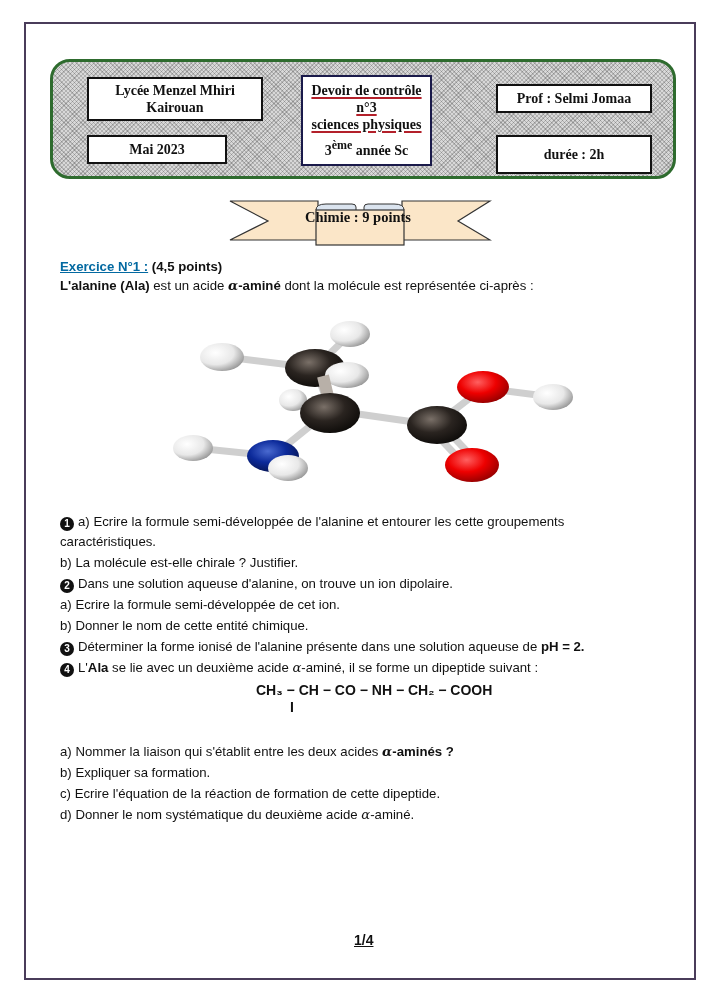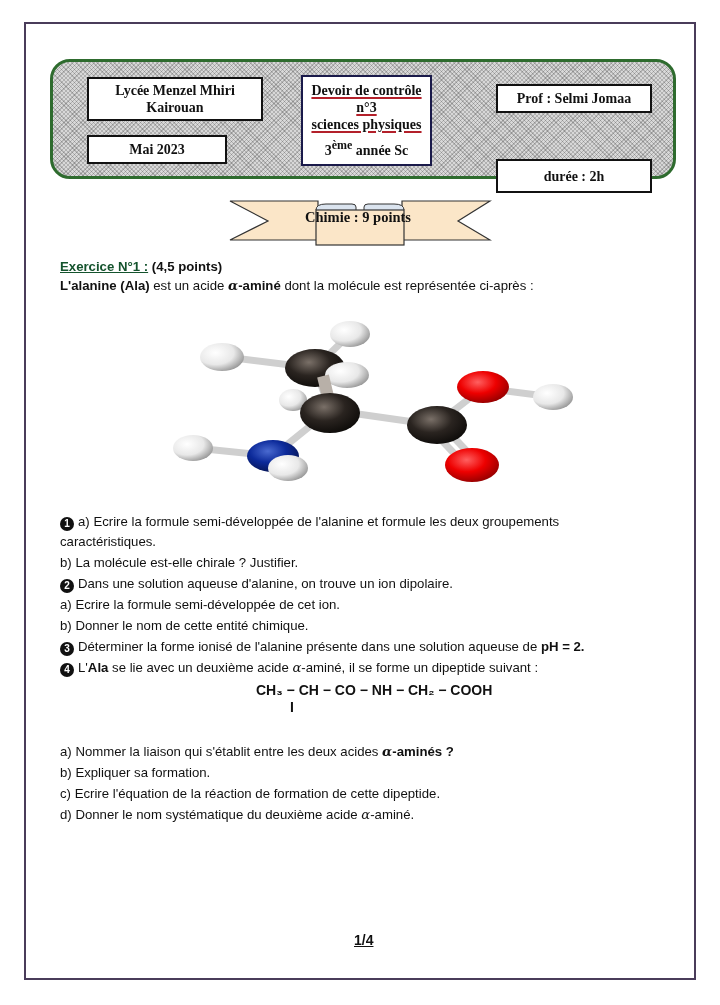--- a/index.html
+++ b/index.html
@@ -23,21 +23,21 @@
     .u-red { text-decoration: underline; text-decoration-color: #b3202a; text-decoration-thickness: 2px; text-underline-offset: 2px; }
     .hbox sup { font-size: 12px; }
 
     
     .banner { position: absolute; left: 228px; top: 196px; width: 264px; height: 50px; }
     .banner svg { position: absolute; left: 0; top: 0; }
     .banner-label { position: absolute; left: 60px; top: 13px; width: 140px; text-align: center;
       font-family: "Liberation Serif", serif; font-weight: bold; font-size: 14.5px; }
 
     .text { position: absolute; left: 60px; font-size: 13.2px; line-height: 18px; white-space: nowrap; }
-    .ex-title { color: #14532d; font-weight: bold; text-decoration: underline; }
+    .ex-title { color: #0369a1; font-weight: bold; text-decoration: underline; }
     .bold { font-weight: bold; }
     .greek { font-family: "DejaVu Serif", serif; font-style: italic; }
     .num-badge { display: inline-block; width: 14px; height: 14px; border-radius: 50%; background: #111; color: #fff;
       font-size: 10px; font-weight: bold; text-align: center; line-height: 14px; margin-right: 4px; vertical-align: -1px; }
 
     .molecule { position: absolute; left: 160px; top: 310px; width: 420px; height: 190px; }
 
     .formula { position: absolute; left: 256px; top: 682px; font-size: 14px; font-weight: bold; line-height: 17px; }
     .page-num { position: absolute; left: 354px; top: 932px; font-size: 14px; font-weight: bold; text-decoration: underline; }
   </style>
@@ -56,21 +56,21 @@
   </div>
   <div class="hbox center" style="left:248px; top:13px; width:131px; height:91px;">
     <span class="u-red">Devoir de contrôle</span>
     <span class="u-red">n°3</span>
     <span class="u-red">sciences physiques</span>
     <span style="margin-top:4px;"><span>3</span><sup>ème</sup><span> année Sc</span></span>
   </div>
   <div class="hbox" style="left:443px; top:22px; width:156px; height:29px;">
     <span>Prof : Selmi Jomaa</span>
   </div>
-  <div class="hbox" style="left:443px; top:73px; width:156px; height:34px;margin-top:24px;">
+  <div class="hbox" style="left:443px; top:73px; width:156px; height:39px;">
     <span>durée : 2h</span>
   </div>
 </div>
 
 <div class="banner">
   <svg width="264" height="50" viewBox="0 0 264 50">
     <polygon points="2,5 90,5 90,44 2,44 40,25" fill="#fbe6c8" stroke="#333" stroke-width="1.2"></polygon>
     <polygon points="262,5 174,5 174,44 262,44 230,25" fill="#fbe6c8" stroke="#333" stroke-width="1.2"></polygon>
     <path d="M88,14 Q88,8 98,8 L124,8 Q128,8 128,11 L128,14" fill="#dbe4ef" stroke="#333" stroke-width="1"></path>
     <path d="M136,14 L136,11 Q136,8 140,8 L166,8 Q176,8 176,14" fill="#dbe4ef" stroke="#333" stroke-width="1"></path>
@@ -134,21 +134,21 @@
   <ellipse cx="33" cy="138" rx="20" ry="13" fill="url(#gH)"></ellipse>
   <ellipse cx="113" cy="146" rx="26" ry="16" fill="url(#gN)"></ellipse>
   <ellipse cx="128" cy="158" rx="20" ry="13" fill="url(#gH)"></ellipse>
   <ellipse cx="277" cy="115" rx="30" ry="19" fill="url(#gC)"></ellipse>
   <ellipse cx="323" cy="77" rx="26" ry="16" fill="url(#gO)"></ellipse>
   <ellipse cx="393" cy="87" rx="20" ry="13" fill="url(#gH)"></ellipse>
   <ellipse cx="312" cy="155" rx="27" ry="17" fill="url(#gO)"></ellipse>
 </svg>
 
 <div class="text" style="top:513px;">
-  <span class="num-badge">1</span><span>a) Ecrire la formule semi-développée de l'alanine et formule les deux groupements</span>
+  <span class="num-badge">1</span><span>a) Ecrire la formule semi-développée de l'alanine et entourer les cette groupements</span>
 </div>
 <div class="text" style="top:533px;">caractéristiques.</div>
 <div class="text" style="top:554px;">b) La molécule est-elle chirale ? Justifier.</div>
 <div class="text" style="top:575px;">
   <span class="num-badge">2</span><span>Dans une solution aqueuse d'alanine, on trouve un ion dipolaire.</span>
 </div>
 <div class="text" style="top:596px;">a) Ecrire la formule semi-développée de cet ion.</div>
 <div class="text" style="top:617px;">b) Donner le nom de cette entité chimique.</div>
 <div class="text" style="top:638px;">
   <span class="num-badge">3</span><span>Déterminer la forme ionisé de l'alanine présente dans une solution aqueuse de </span><span class="bold">pH = 2.</span>

